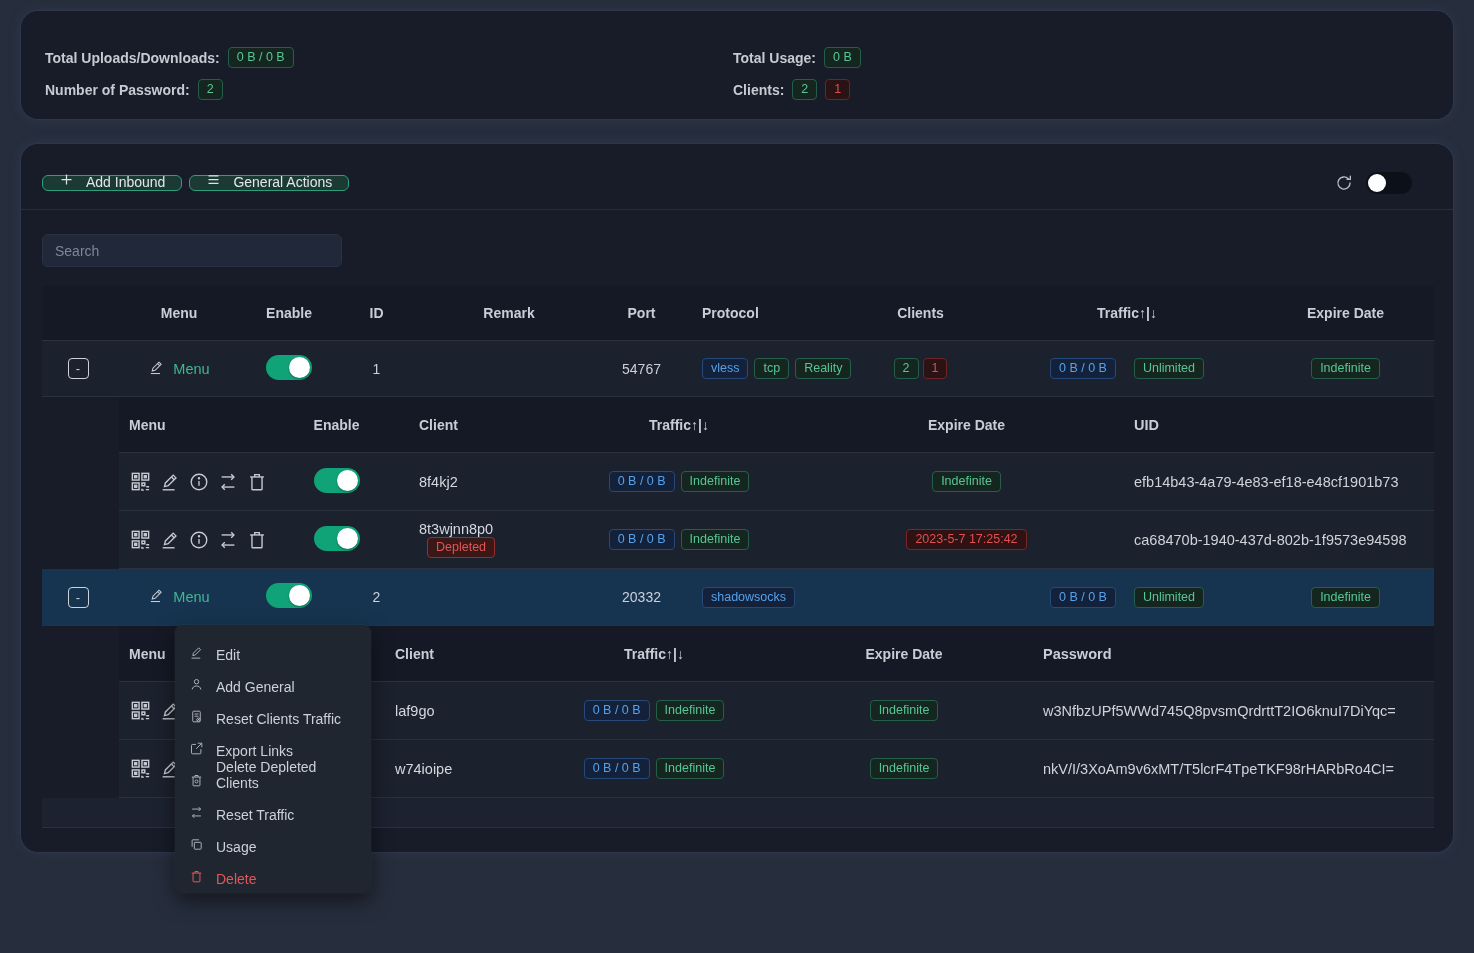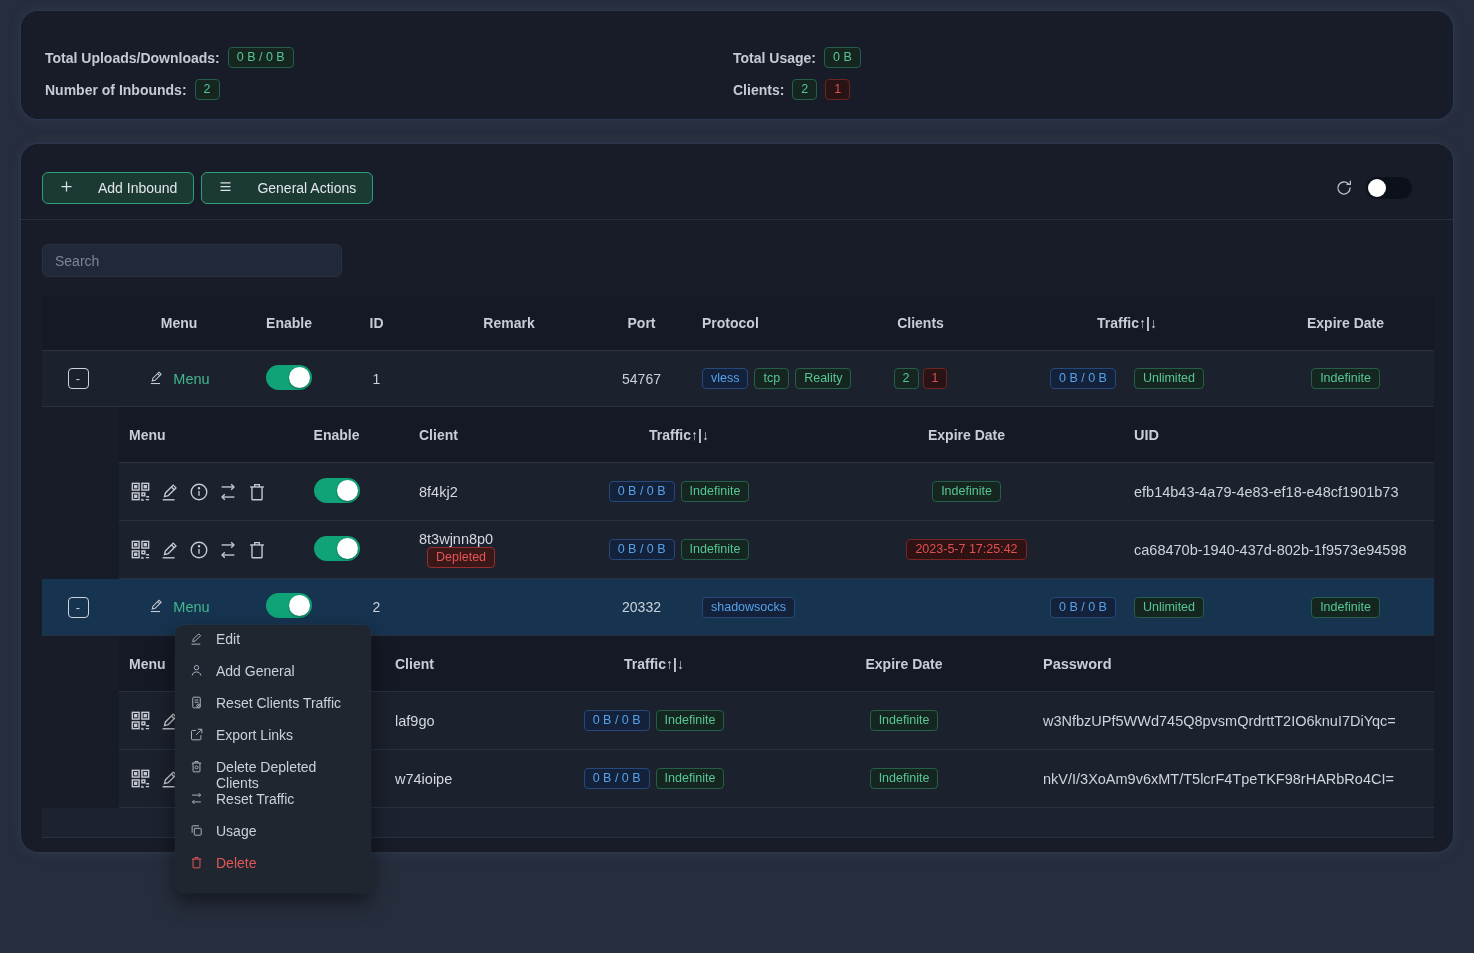--- a/index.html
+++ b/index.html
@@ -33,21 +33,21 @@
   .badge.green { color:var(--badge-green); border-color:#265f49; background:#14261f; }
   .badge.blue  { color:var(--badge-blue);  border-color:#26497a; background:#13213a; }
   .badge.red   { color:var(--badge-red);   border-color:#702323; background:#2a1314; }
   .badge.red-date { color:#e05050; border-color:#7c2526; background:#2f1214; }
   .badge.depleted { color:#e25555; border-color:#93302f; background:#3b1818; }
 
   
   .main { position:absolute; left:20px; top:143px; width:1434px; height:710px; padding:0; overflow:hidden; }
   .toolbar { display:flex; align-items:center; padding:28px 21px 0; }
   .btn {
-    display:inline-flex; align-items:center; gap:24px; height:32px; padding:0 16px;
+    display:inline-flex; align-items:flex-end; gap:12px; height:16px; padding:0 16px;
     background:#1b3a33; border:1px solid #2f9e7b; border-radius:6px;
     color:#e3e6ea; font-size:14px; cursor:pointer; margin-right:7px;
   }
   .btn svg { stroke:#dfe3e7; }
   .toolbar-right { margin-left:auto; display:flex; align-items:center; gap:12px; padding-right:20px; }
   .icon-btn { background:none; border:none; cursor:pointer; color:#b9bfca; display:flex; }
   .switch-sm { width:46px; height:22px; border-radius:11px; background:#0c1119; position:relative; cursor:pointer; border:none; }
   .switch-sm .knob { position:absolute; left:2px; top:2px; width:18px; height:18px; border-radius:50%; background:#fff; }
 
   .divider { height:1px; background:#272d3a; margin-top:15px; }
@@ -98,42 +98,42 @@
   .client-name { display:inline-flex; align-items:center; gap:8px; color:#d5d8df; font-size:14.5px; }
 
   .tfoot { height:30px; background:#1c2230; border-bottom:1px solid var(--line); }
 
   
   .context-menu {
     position:absolute; left:175px; top:625px; width:196px; padding:6px 0;
     background:#20262f; border-radius:8px; box-shadow:0 8px 20px rgba(0,0,0,.5), 0 0 0 1px rgba(255,255,255,.03);
     z-index:50;
   }
-  .cm-item { display:flex; align-items:flex-start; gap:12px; height:32px; padding:0 14px; color:#ccd0d8; font-size:14px; cursor:pointer; }
+  .cm-item { display:flex; align-items:flex-end; gap:12px; height:32px; padding:0 14px; color:#ccd0d8; font-size:14px; cursor:pointer; }
   .cm-item svg { stroke:#a9afbb; flex:none; }
   .cm-item.danger { color:#e25757; }
   .cm-item.danger svg { stroke:#e25757; }
 </style>
 </head>
 <body>
 
 <div class="page">
 
   <section class="panel stats">
     <div class="stats-grid">
       <div class="stat-line">
         <span class="stat-label">Total Uploads/Downloads:</span>
         <span class="badge green">0 B / 0 B</span>
       </div>
       <div class="stat-line">
         <span class="stat-label">Total Usage:</span>
         <span class="badge green">0 B</span>
       </div>
       <div class="stat-line">
-        <span class="stat-label">Number of Inbounds:</span>
+        <span class="stat-label">Number of Password:</span>
         <span class="badge green">2</span>
       </div>
       <div class="stat-line">
         <span class="stat-label">Clients:</span>
         <span class="badge green">2</span>
         <span class="badge red">1</span>
       </div>
     </div>
   </section>
 

